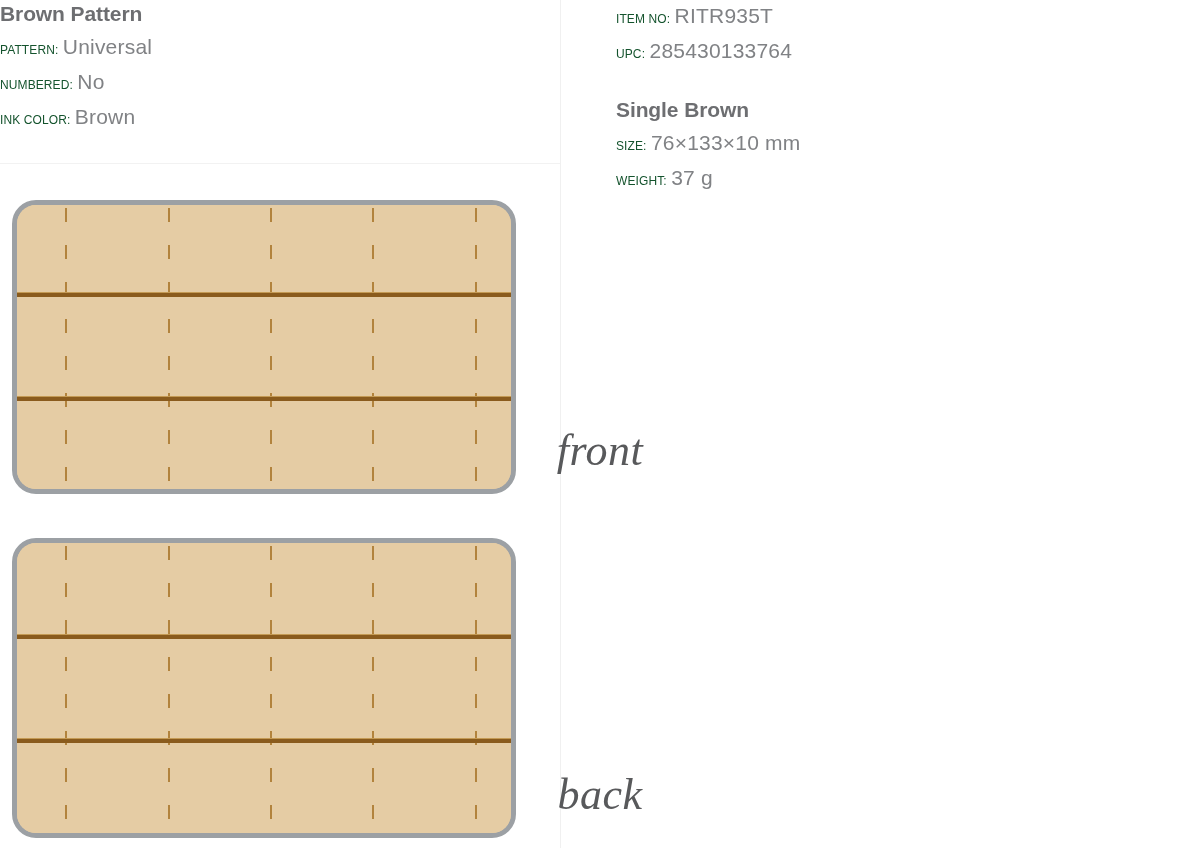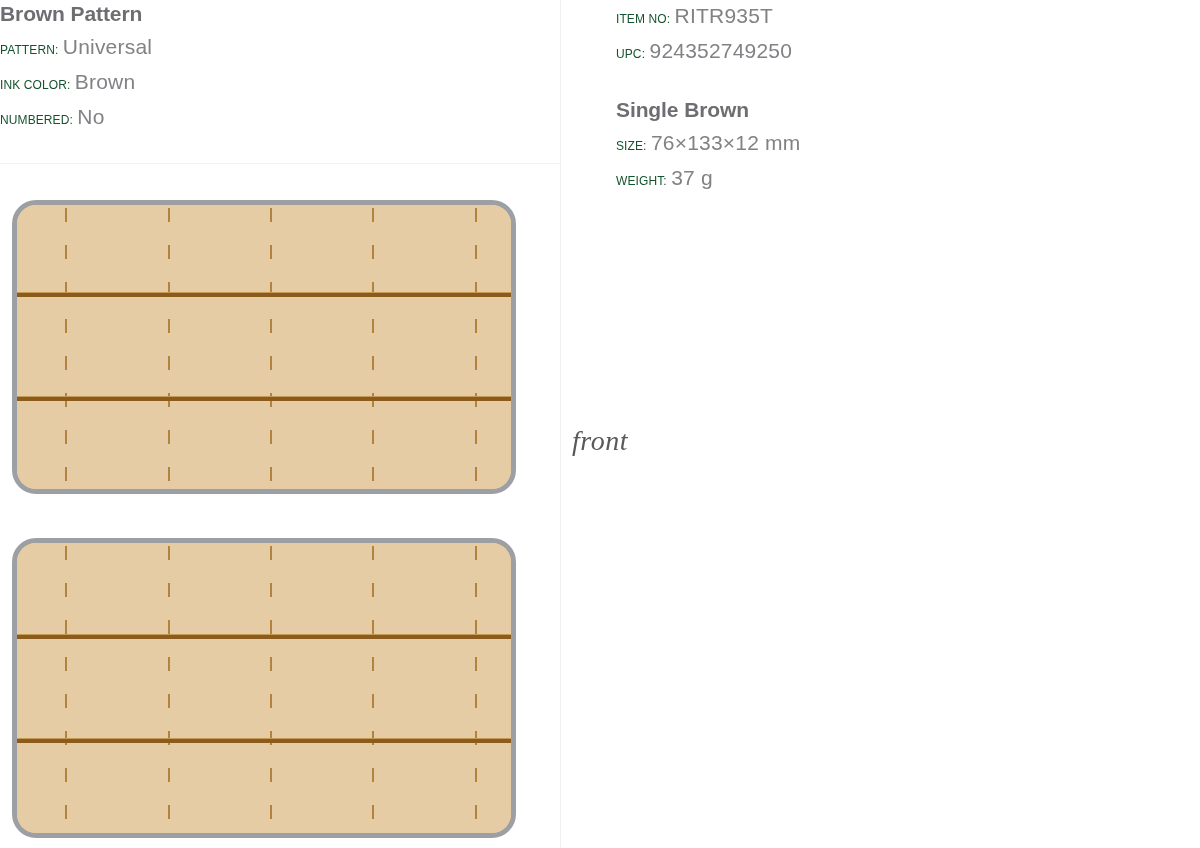--- a/index.html
+++ b/index.html
@@ -121,21 +121,21 @@
     box-shadow: 0 -1px 0 #c49a54;
   }
 
   .face-label {
     position: absolute;
     left: 0;
     right: 0;
     text-align: center;
     font-family: "Liberation Serif", serif;
     font-style: italic;
-    font-size: 28px;
+    font-size: 44px;
     color: #58595b;
     letter-spacing: 0.5px;
   }
 
   #label-front { top: 425px; }
   #label-back  { top: 769px; }
 </style>
 </head>
 <body>
 
@@ -146,49 +146,49 @@
 
   <div class="left-col">
     <div class="section-title">Brown Pattern</div>
 
     <div class="spec-row">
       <span class="spec-key">PATTERN:</span>
       <span class="spec-val">Universal</span>
     </div>
 
     <div class="spec-row">
+      <span class="spec-key">NUMBERED:</span>
+      <span class="spec-val">No</span>
+    </div>
+
+    <div class="spec-row">
       <span class="spec-key">INK COLOR:</span>
       <span class="spec-val">Brown</span>
     </div>
-
-    <div class="spec-row">
-      <span class="spec-key">NUMBERED:</span>
-      <span class="spec-val">No</span>
-    </div>
   </div>
 
   <div class="right-col">
 
     <div class="spec-row">
       <span class="spec-key">ITEM NO:</span>
       <span class="spec-val">RITR935T</span>
     </div>
 
     <div class="spec-row">
       <span class="spec-key">UPC:</span>
-      <span class="spec-val">924352749250</span>
+      <span class="spec-val">285430133764</span>
     </div>
 
     <div class="block-gap"></div>
 
     <div class="section-title">Single Brown</div>
 
     <div class="spec-row">
       <span class="spec-key">SIZE:</span>
-      <span class="spec-val">76×133×12 mm</span>
+      <span class="spec-val">76×133×10 mm</span>
     </div>
 
     <div class="spec-row">
       <span class="spec-key">WEIGHT:</span>
       <span class="spec-val">37 g</span>
     </div>
   </div>
 
   <div class="card" id="card-front">
     <div class="card-inner" id="grid-front">
@@ -282,14 +282,15 @@
         <div class="dash" style="left: 458px; top: 262px; background: rgb(169, 118, 44);"></div>
         <div class="dash" style="left: 48px; top: 290px; background: rgb(169, 118, 44);"></div>
         <div class="dash" style="left: 151px; top: 290px; background: rgb(169, 118, 44);"></div>
         <div class="dash" style="left: 253px; top: 290px; background: rgb(169, 118, 44);"></div>
         <div class="dash" style="left: 355px; top: 290px; background: rgb(169, 118, 44);"></div>
         <div class="dash" style="left: 458px; top: 290px; background: rgb(169, 118, 44);"></div>
         <div class="rule-line" style="top: 92px; background: rgb(138, 91, 29);"></div>
         <div class="rule-line" style="top: 196px; background: rgb(138, 91, 29);"></div>
       </div>
   </div>
+  <div class="face-label" id="label-back">back</div>
 
 </div>
 
 </body></html>

